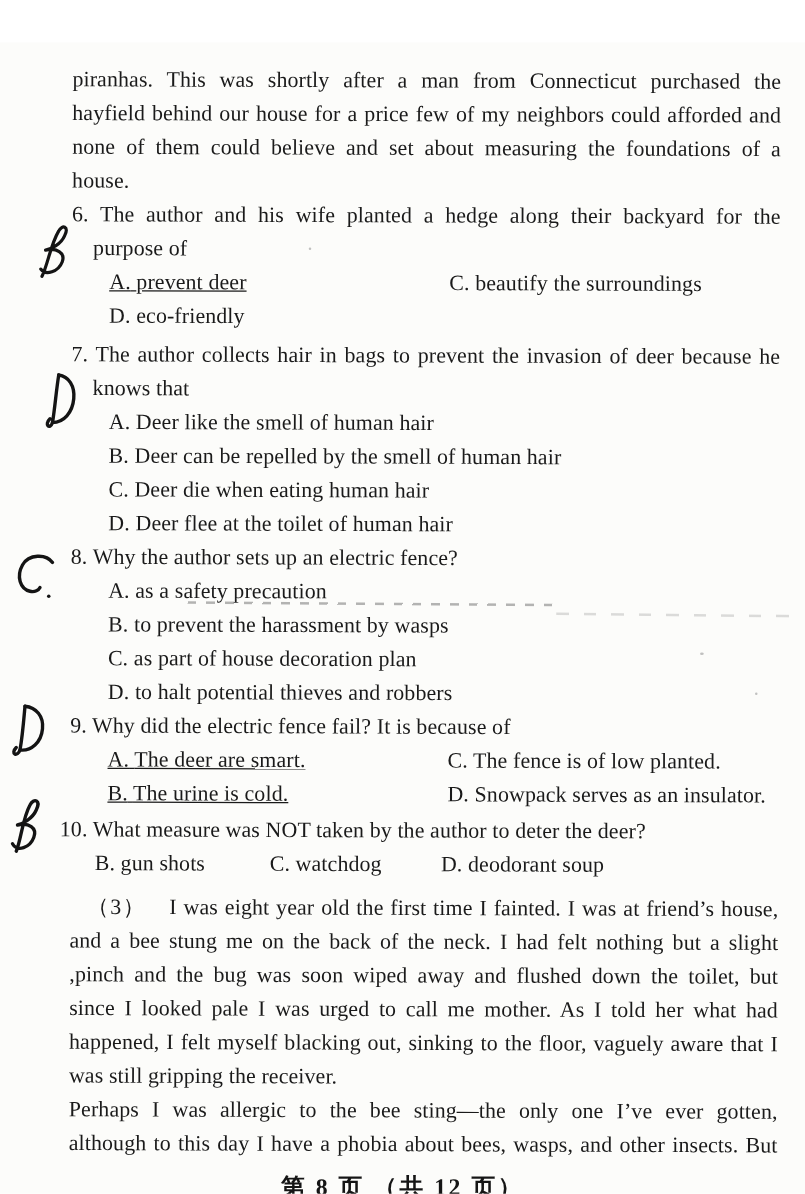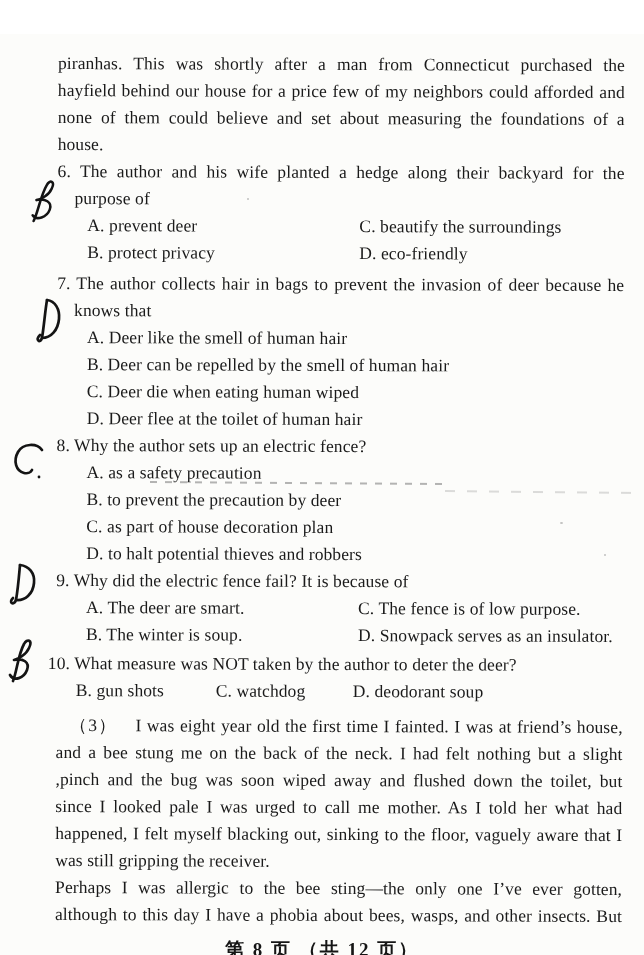--- a/index.html
+++ b/index.html
@@ -17,21 +17,21 @@
     font-size:17.5px;line-height:27px;
     transform:rotate(0.2deg);transform-origin:top left;
     font-weight:500;
     letter-spacing:0.1px;
   }
   .line{min-height:27px;}
   .j{text-align:justify;text-align-last:justify;}
   .stem-indent{padding-left:17px;}
   .opts{padding-left:30px;}
   .optrow{display:flex;}
-  .optrow .half{flex:0 0 272px;}
+  .optrow .half{flex:0 0 272px;text-decoration:underline;}
   .optrow .rest{flex:1;}
   .q7m{margin-top:4px;}
   .q10m{margin-top:2px;}
   .q10 .qnum{margin-left:-8px;font-family:Liberation Serif, serif;}
   .opts-row10{display:flex;padding-left:20px;}
   .opts-row10 .o1{flex:0 0 137px;}
   .opts-row10 .o2{flex:0 0 140px;}
   .opts-row10 .o3{flex:0 0 137px;}
   .opts-row10 .o4{flex:1;}
   .para3{margin-top:8px;}
@@ -82,56 +82,55 @@
 
     <div>
       <div class="line j"><span class="qnum">6.</span> <span>The author and his wife planted a hedge along their backyard for the</span></div>
       <div class="line stem-indent">purpose of</div>
       <div class="opts">
         <div class="optrow line">
           <span class="half"><span>A.</span> <span>prevent deer</span></span>
           <span class="rest"><span>C.</span> <span>beautify the surroundings</span></span>
         </div>
         <div class="optrow line">
-          <span class="half"><span>B.</span> <span>protect privacy</span></span>
           <span class="rest"><span>D.</span> <span>eco-friendly</span></span>
         </div>
       </div>
     </div>
 
     <div class="q7m">
       <div class="line j"><span class="qnum">7.</span> <span>The author collects hair in bags to prevent the invasion of deer because he</span></div>
       <div class="line stem-indent">knows that</div>
       <div class="opts">
         <div class="line"><span>A.</span> <span>Deer like the smell of human hair</span></div>
         <div class="line"><span>B.</span> <span>Deer can be repelled by the smell of human hair</span></div>
-        <div class="line"><span>C.</span> <span>Deer die when eating human wiped</span></div>
+        <div class="line"><span>C.</span> <span>Deer die when eating human hair</span></div>
         <div class="line"><span>D.</span> <span>Deer flee at the toilet of human hair</span></div>
       </div>
     </div>
 
     <div>
       <div class="line"><span class="qnum">8.</span> <span>Why the author sets up an electric fence?</span></div>
       <div class="opts">
         <div class="line"><span>A.</span> <span>as a safety precaution</span></div>
-        <div class="line"><span>B.</span> <span>to prevent the precaution by deer</span></div>
+        <div class="line"><span>B.</span> <span>to prevent the harassment by wasps</span></div>
         <div class="line"><span>C.</span> <span>as part of house decoration plan</span></div>
         <div class="line"><span>D.</span> <span>to halt potential thieves and robbers</span></div>
       </div>
     </div>
 
     <div>
       <div class="line"><span class="qnum">9.</span> <span>Why did the electric fence fail? It is because of</span></div>
       <div class="opts">
         <div class="optrow line">
           <span class="half"><span>A.</span> <span>The deer are smart.</span></span>
-          <span class="rest"><span>C.</span> <span>The fence is of low purpose.</span></span>
+          <span class="rest"><span>C.</span> <span>The fence is of low planted.</span></span>
         </div>
         <div class="optrow line">
-          <span class="half"><span>B.</span> <span>The winter is soup.</span></span>
+          <span class="half"><span>B.</span> <span>The urine is cold.</span></span>
           <span class="rest"><span>D.</span> <span>Snowpack serves as an insulator.</span></span>
         </div>
       </div>
     </div>
 
     <div class="q10 q10m">
       <div class="line"><span class="qnum">10.</span> <span>What measure was NOT taken by the author to deter the deer?</span></div>
       <div class="opts-row10 line">
         <span class="o2"><span>B.</span> <span>gun shots</span></span>
         <span class="o3"><span>C.</span> <span>watchdog</span></span>

